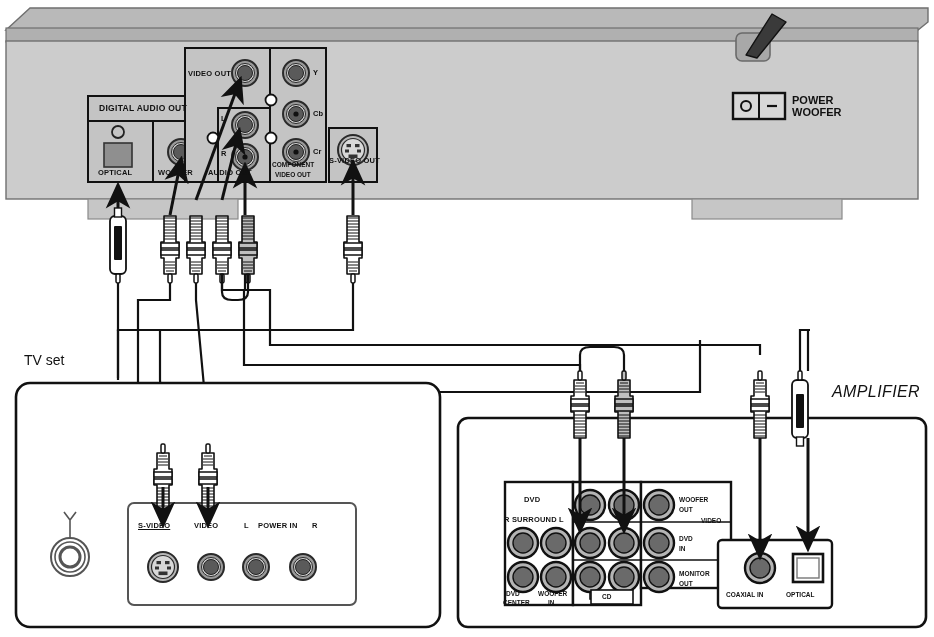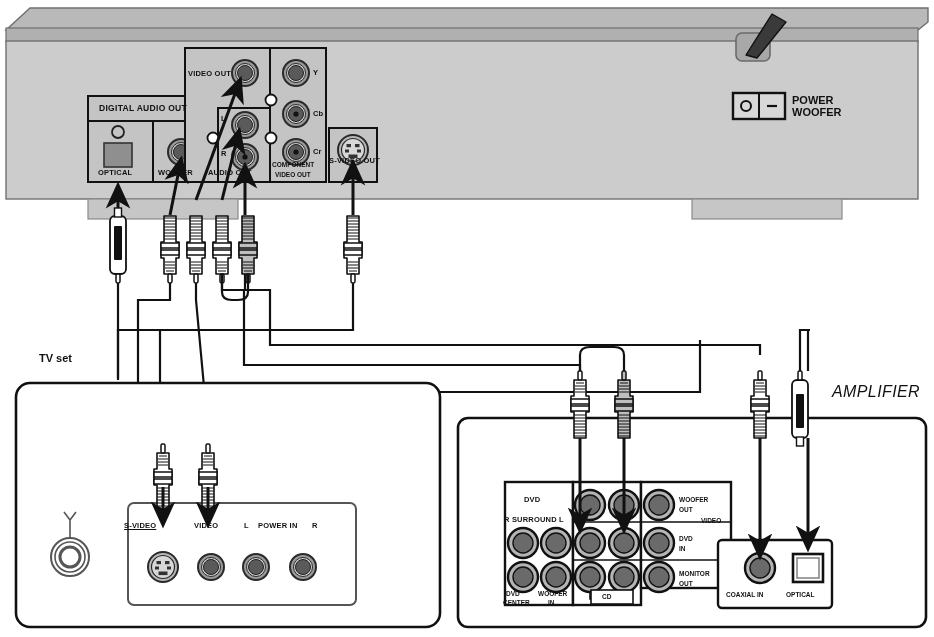--- a/index.html
+++ b/index.html
@@ -3,21 +3,21 @@
 <meta charset="utf-8">
 <style>
   html,body{margin:0;padding:0;background:#fff;}
   body{width:934px;height:637px;font-family:"Liberation Sans",sans-serif;overflow:hidden;}
   #stage{position:relative;width:934px;height:637px;}
   #stage svg{position:absolute;top:0;left:0;}
   .lbl{position:absolute;font-family:"Liberation Sans",sans-serif;color:#111;white-space:nowrap;}
   .jacklbl{font-size:7.5px;font-weight:bold;letter-spacing:.2px;}
   .jacklbl-sm{font-size:6.5px;font-weight:bold;}
   .panel-title{font-size:8.5px;font-weight:bold;letter-spacing:.3px;}
-  .big-lbl{font-size:11px;font-weight:bold;margin-left:15px;}
+  .big-lbl{font-size:14px;font-weight:normal;}
   .amp-lbl{font-size:16px;font-weight:normal;letter-spacing:.4px;}
   .pw-lbl{font-size:11px;font-weight:bold;line-height:11px;}
 </style>
 </head>
 <body>
 
 <div id="stage">
 
 <svg width="934" height="637" viewBox="0 0 934 637">
   <defs>
@@ -266,21 +266,21 @@
 <div class="lbl jacklbl" style="left:313px;top:68px;">Y</div>
 <div class="lbl jacklbl" style="left:313px;top:109px;">Cb</div>
 <div class="lbl jacklbl" style="left:313px;top:147px;">Cr</div>
 <div class="lbl jacklbl-sm" style="left:272px;top:161px;">COMPONENT</div>
 <div class="lbl jacklbl-sm" style="left:275px;top:171px;">VIDEO OUT</div>
 <div class="lbl jacklbl" style="left:329px;top:156px;">S-VIDEO OUT</div>
 <div class="lbl pw-lbl" style="left:792px;top:95px;">POWER</div>
 <div class="lbl pw-lbl" style="left:792px;top:107px;">WOOFER</div>
 
 <div class="lbl big-lbl" style="left:24px;top:352px;">TV set</div>
-<div class="lbl jacklbl" style="left:124px;top:521px;text-decoration:underline;">S-VIDEO</div>
+<div class="lbl jacklbl" style="left:138px;top:521px;text-decoration:underline;">S-VIDEO</div>
 <div class="lbl jacklbl" style="left:194px;top:521px;">VIDEO</div>
 <div class="lbl jacklbl" style="left:244px;top:521px;">L</div>
 <div class="lbl jacklbl" style="left:258px;top:521px;">POWER IN</div>
 <div class="lbl jacklbl" style="left:312px;top:521px;">R</div>
 
 <div class="lbl amp-lbl" style="left:832px;top:383px;font-style:italic;">AMPLIFIER</div>
 <div class="lbl jacklbl" style="left:524px;top:495px;">DVD</div>
 <div class="lbl jacklbl" style="left:504px;top:515px;">R SURROUND L</div>
 <div class="lbl jacklbl-sm" style="left:506px;top:590px;">DVD</div>
 <div class="lbl jacklbl-sm" style="left:503px;top:599px;">CENTER</div>

